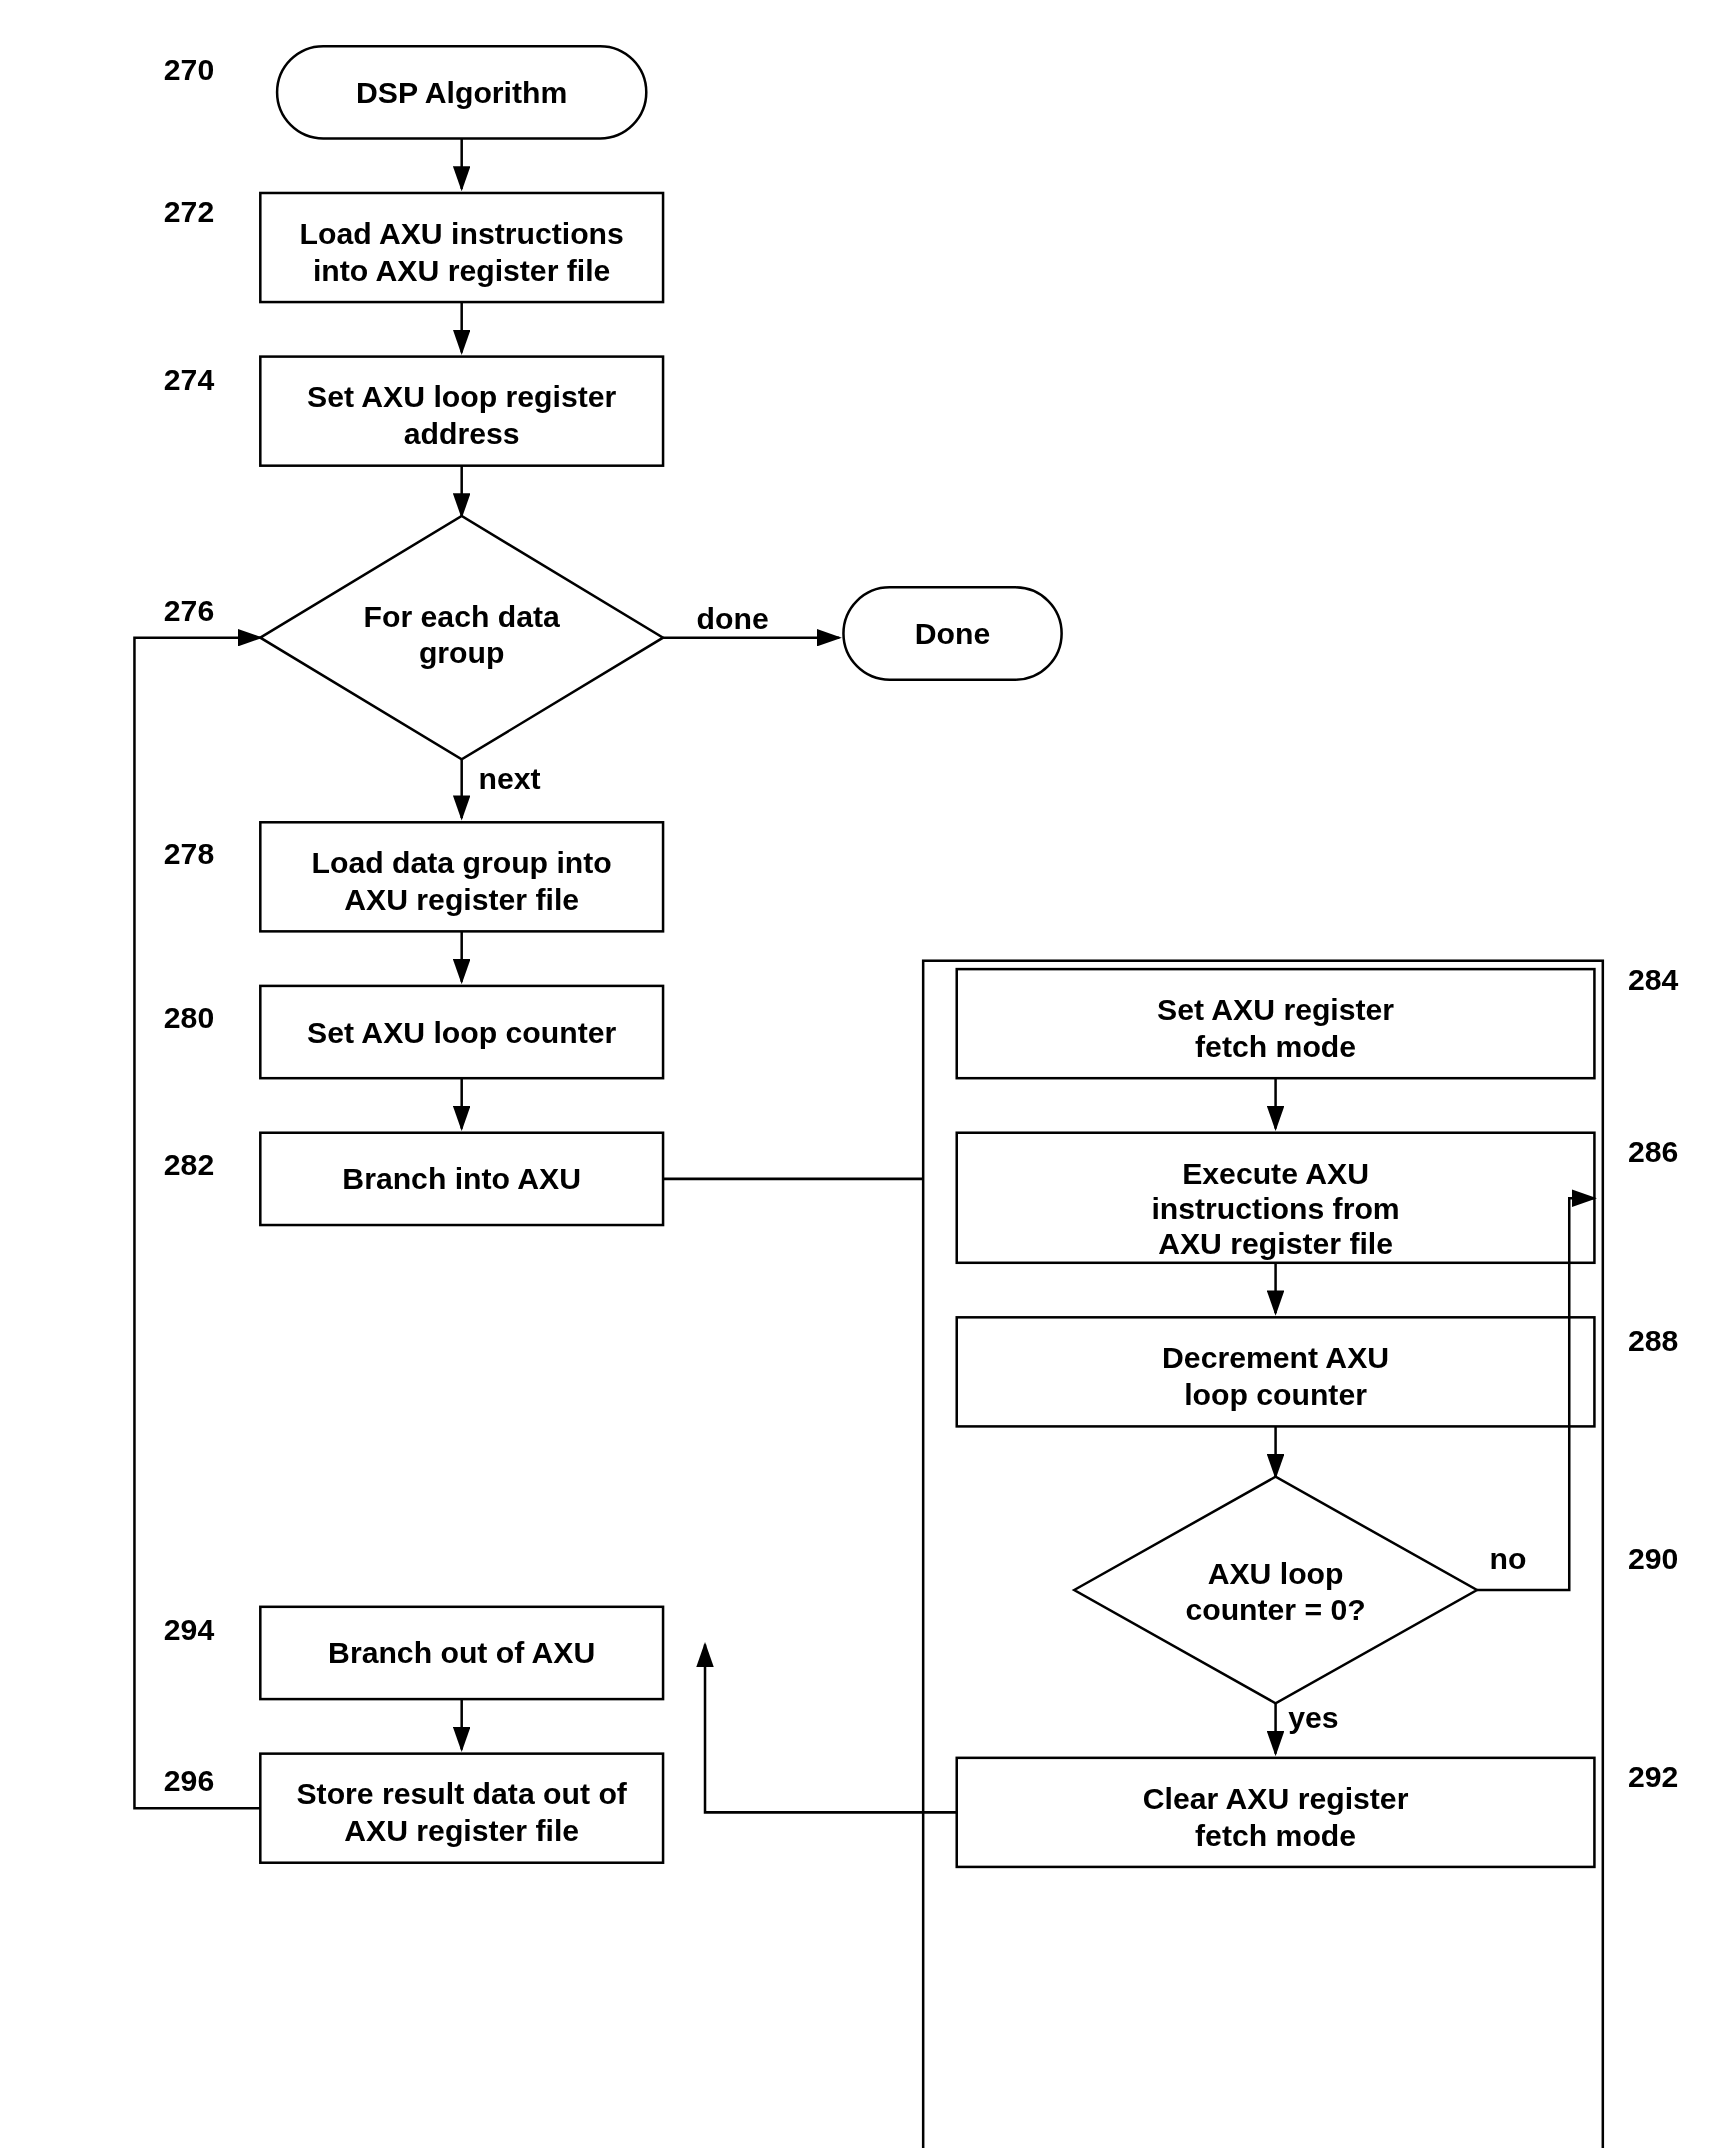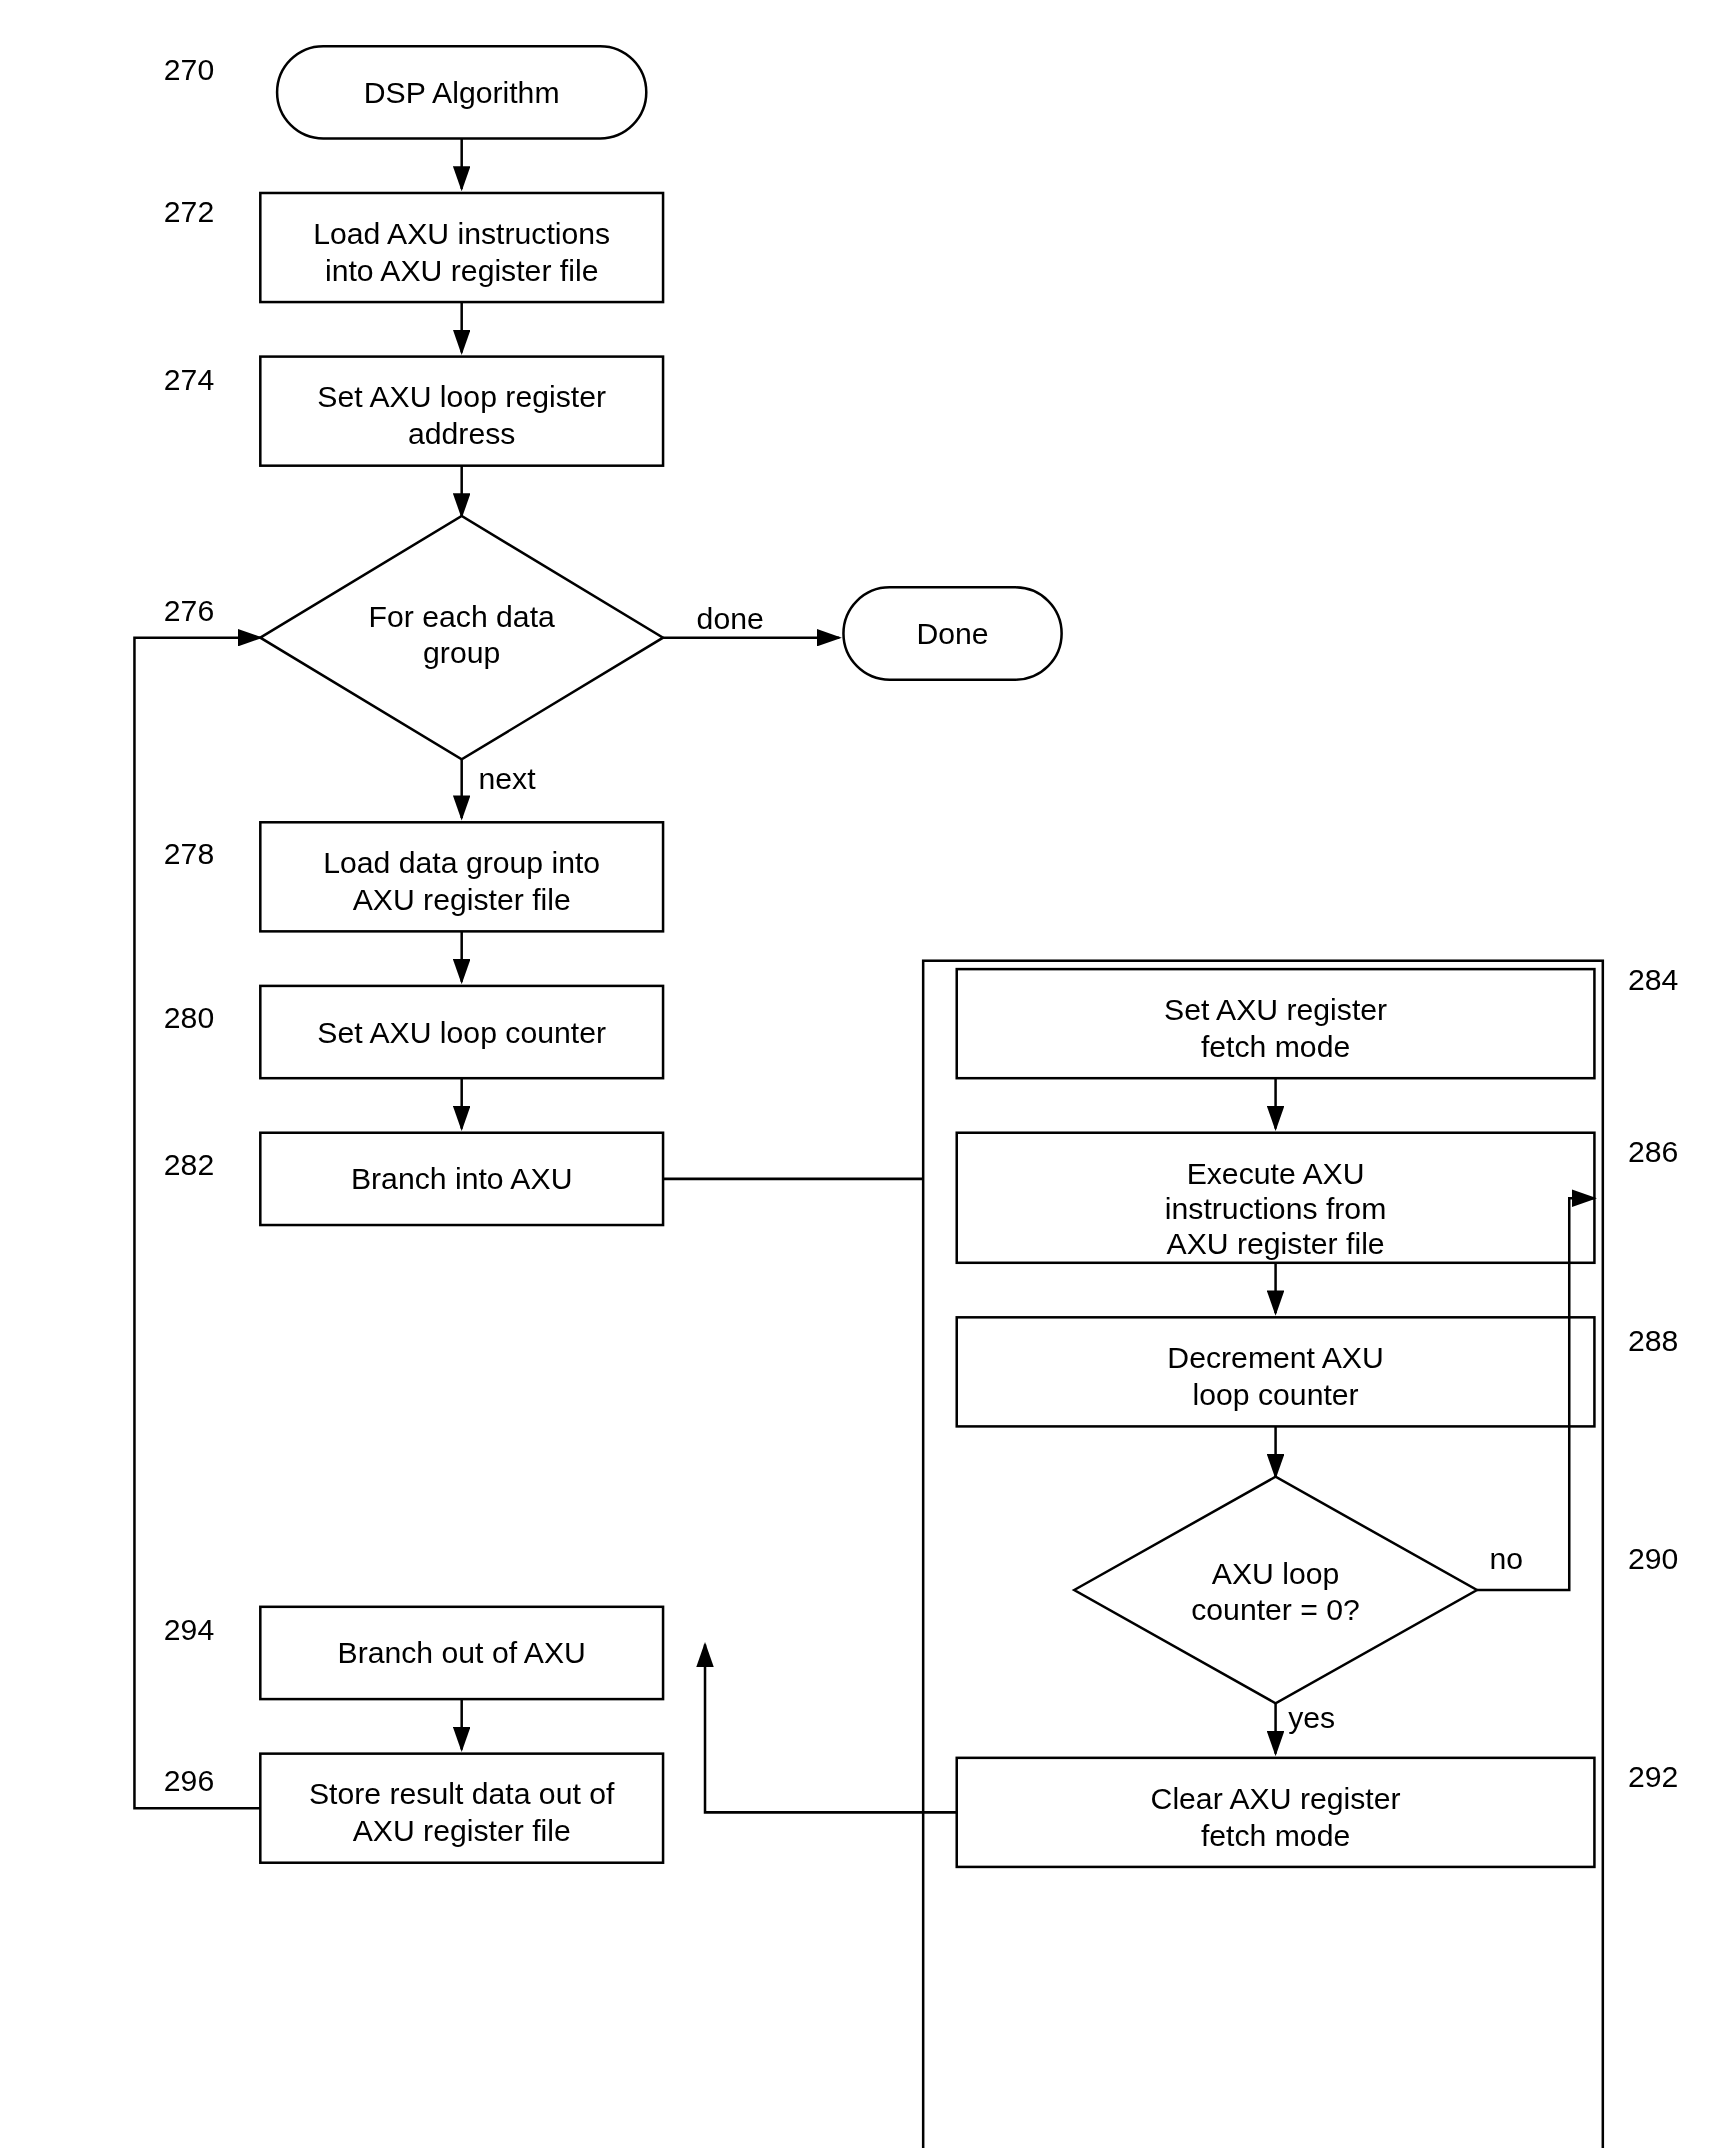--- a/index.html
+++ b/index.html
@@ -10,20 +10,21 @@
       height: 2148px;
       position: relative;
       overflow: hidden;
     }
 
     .diagram-container {
       position: absolute;
       top: 0; left: 0;
       width: 1723px;
       height: 2148px;
+      font-weight: bold;
     }
 
     svg {
       width: 1723px;
       height: 2148px;
     }
 
     .node-text {
       font-family: Arial, sans-serif;
       font-size: 36px;

